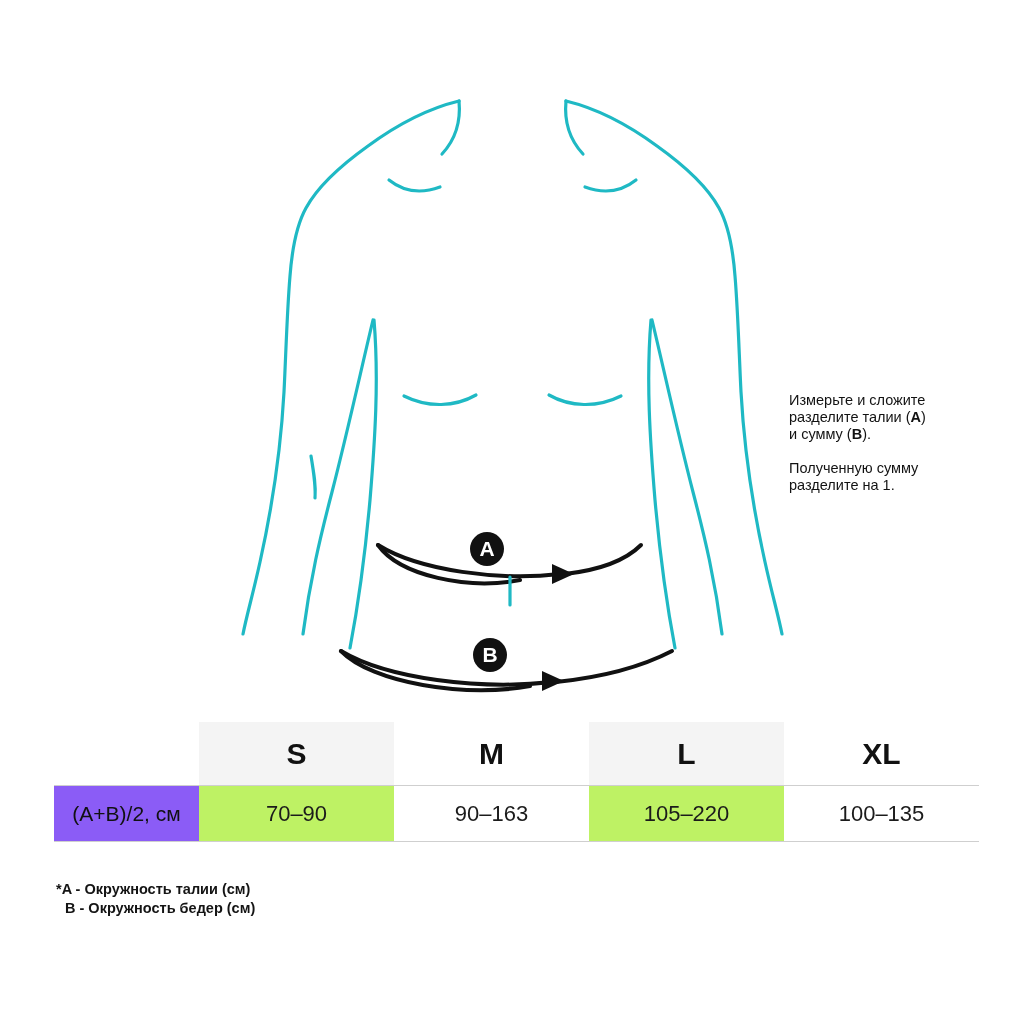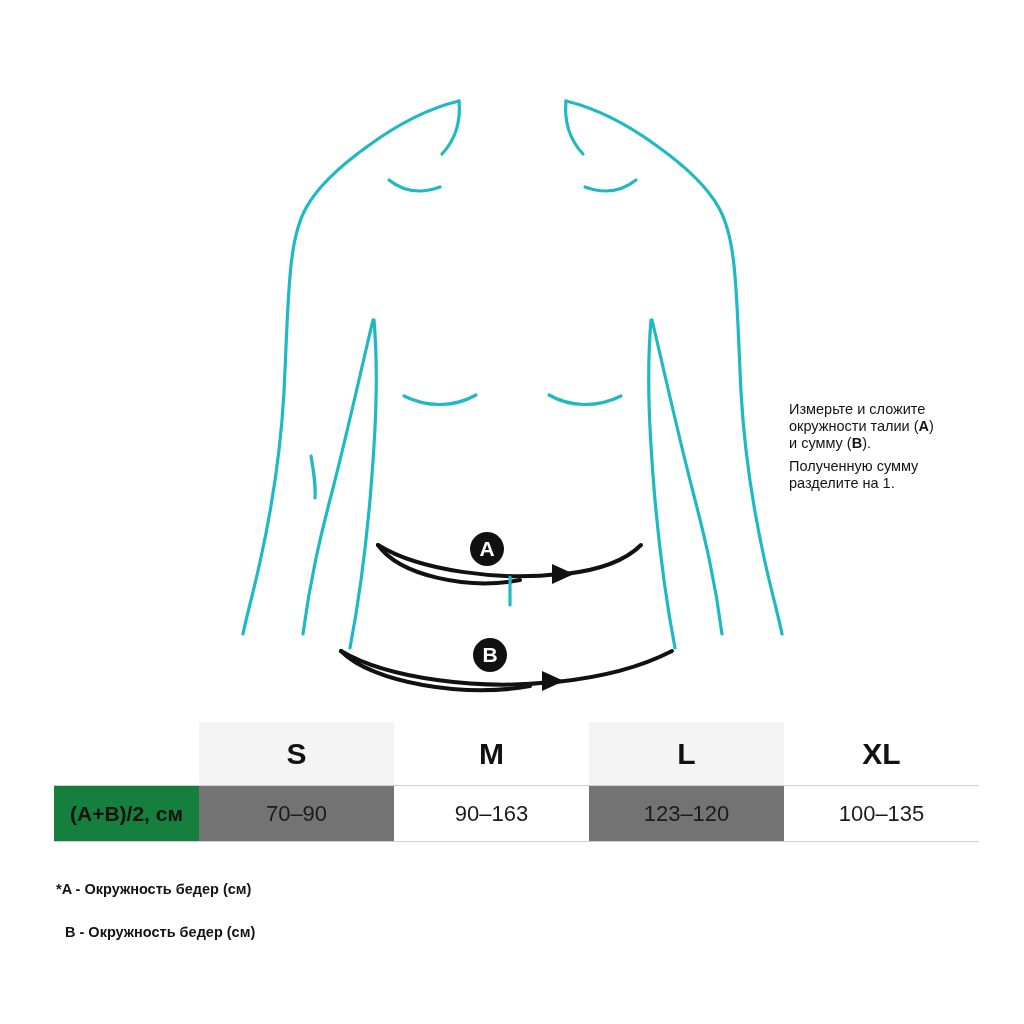--- a/index.html
+++ b/index.html
@@ -31,31 +31,31 @@
   #figure-svg {
     position: absolute;
     left: 0;
     top: 0;
   }
 
   
   #instructions {
     position: absolute;
     left: 789px;
-    top: 401px;
+    top: 392px;
     width: 200px;
     font-size: 14.5px;
     line-height: 17px;
     color: #121212;
   }
   #instructions p {
     margin: 0;
   }
   #instructions p.second {
-    margin-top: 6px;
+    margin-top: 17px;
   }
   #instructions b {
     font-weight: bold;
   }
 
   
   #size-table {
     position: absolute;
     left: 54px;
     top: 722px;
@@ -87,41 +87,41 @@
   }
   .val-row td {
     height: 55px;
     font-size: 22px;
     color: #1b1b1b;
     border-top: 1px solid #cfcfcf;
     border-bottom: 1px solid #cfcfcf;
   }
   .val-row td.rowlabel {
     font-size: 21px;
-    font-weight: bold;
+    font-weight: normal;
     text-align: right;
     padding-right: 8px;
-    background: #15803d;
+    background: #8b5cf6;
     color: #111111;
   }
   .val-row td.shaded {
-    background: #737373;
+    background: #bef264;
   }
 
   
   #footnote {
     position: absolute;
     left: 56px;
     top: 880px;
     font-size: 14.5px;
     font-weight: bold;
     line-height: 19px;
     color: #141414;
   }
-  #footnote div.second { padding-left: 9px; margin-top: 24px; }
+  #footnote div.second { padding-left: 9px; }
 </style>
 </head>
 <body>
 
 <div id="root">
 
   <div id="figure-area">
     <svg id="figure-svg" width="1024" height="715" viewBox="0 0 1024 715" xmlns="http://www.w3.org/2000/svg">
       <g fill="none" stroke="#1fb9c4" stroke-width="3.2" stroke-linecap="round" stroke-linejoin="round">
 
@@ -179,21 +179,21 @@
         <path d="M542 671 l 22 10 l -22 10 z"></path>
       </g>
       <circle cx="490" cy="655" r="17" fill="#111111"></circle>
       <text x="490" y="662" text-anchor="middle" font-family="Liberation Sans, sans-serif" font-size="21" font-weight="bold" fill="#ffffff">B</text>
     </svg>
   </div>
 
   <div id="instructions">
     <p>
       <span>Измерьте и сложите</span><br>
-      <span>окружности талии (</span><b>A</b><span>)</span><br>
+      <span>разделите талии (</span><b>A</b><span>)</span><br>
       <span>и сумму (</span><b>B</b><span>).</span>
     </p>
     <p class="second">
       <span>Полученную сумму</span><br>
       <span>разделите на 1.</span>
     </p>
   </div>
 
   <table id="size-table">
     <colgroup>
@@ -210,24 +210,24 @@
         <th>M</th>
         <th class="shaded">L</th>
         <th>XL</th>
       </tr>
     </thead>
     <tbody>
       <tr class="val-row">
         <td class="rowlabel">(A+B)/2, см</td>
         <td class="shaded">70–90</td>
         <td>90–163</td>
-        <td class="shaded">123–120</td>
+        <td class="shaded">105–220</td>
         <td>100–135</td>
       </tr>
     </tbody>
   </table>
 
   <div id="footnote">
-    <div>*A - Окружность бедер (см)</div>
+    <div>*A - Окружность талии (см)</div>
     <div class="second">B - Окружность бедер (см)</div>
   </div>
 
 </div>
 
 </body></html>

